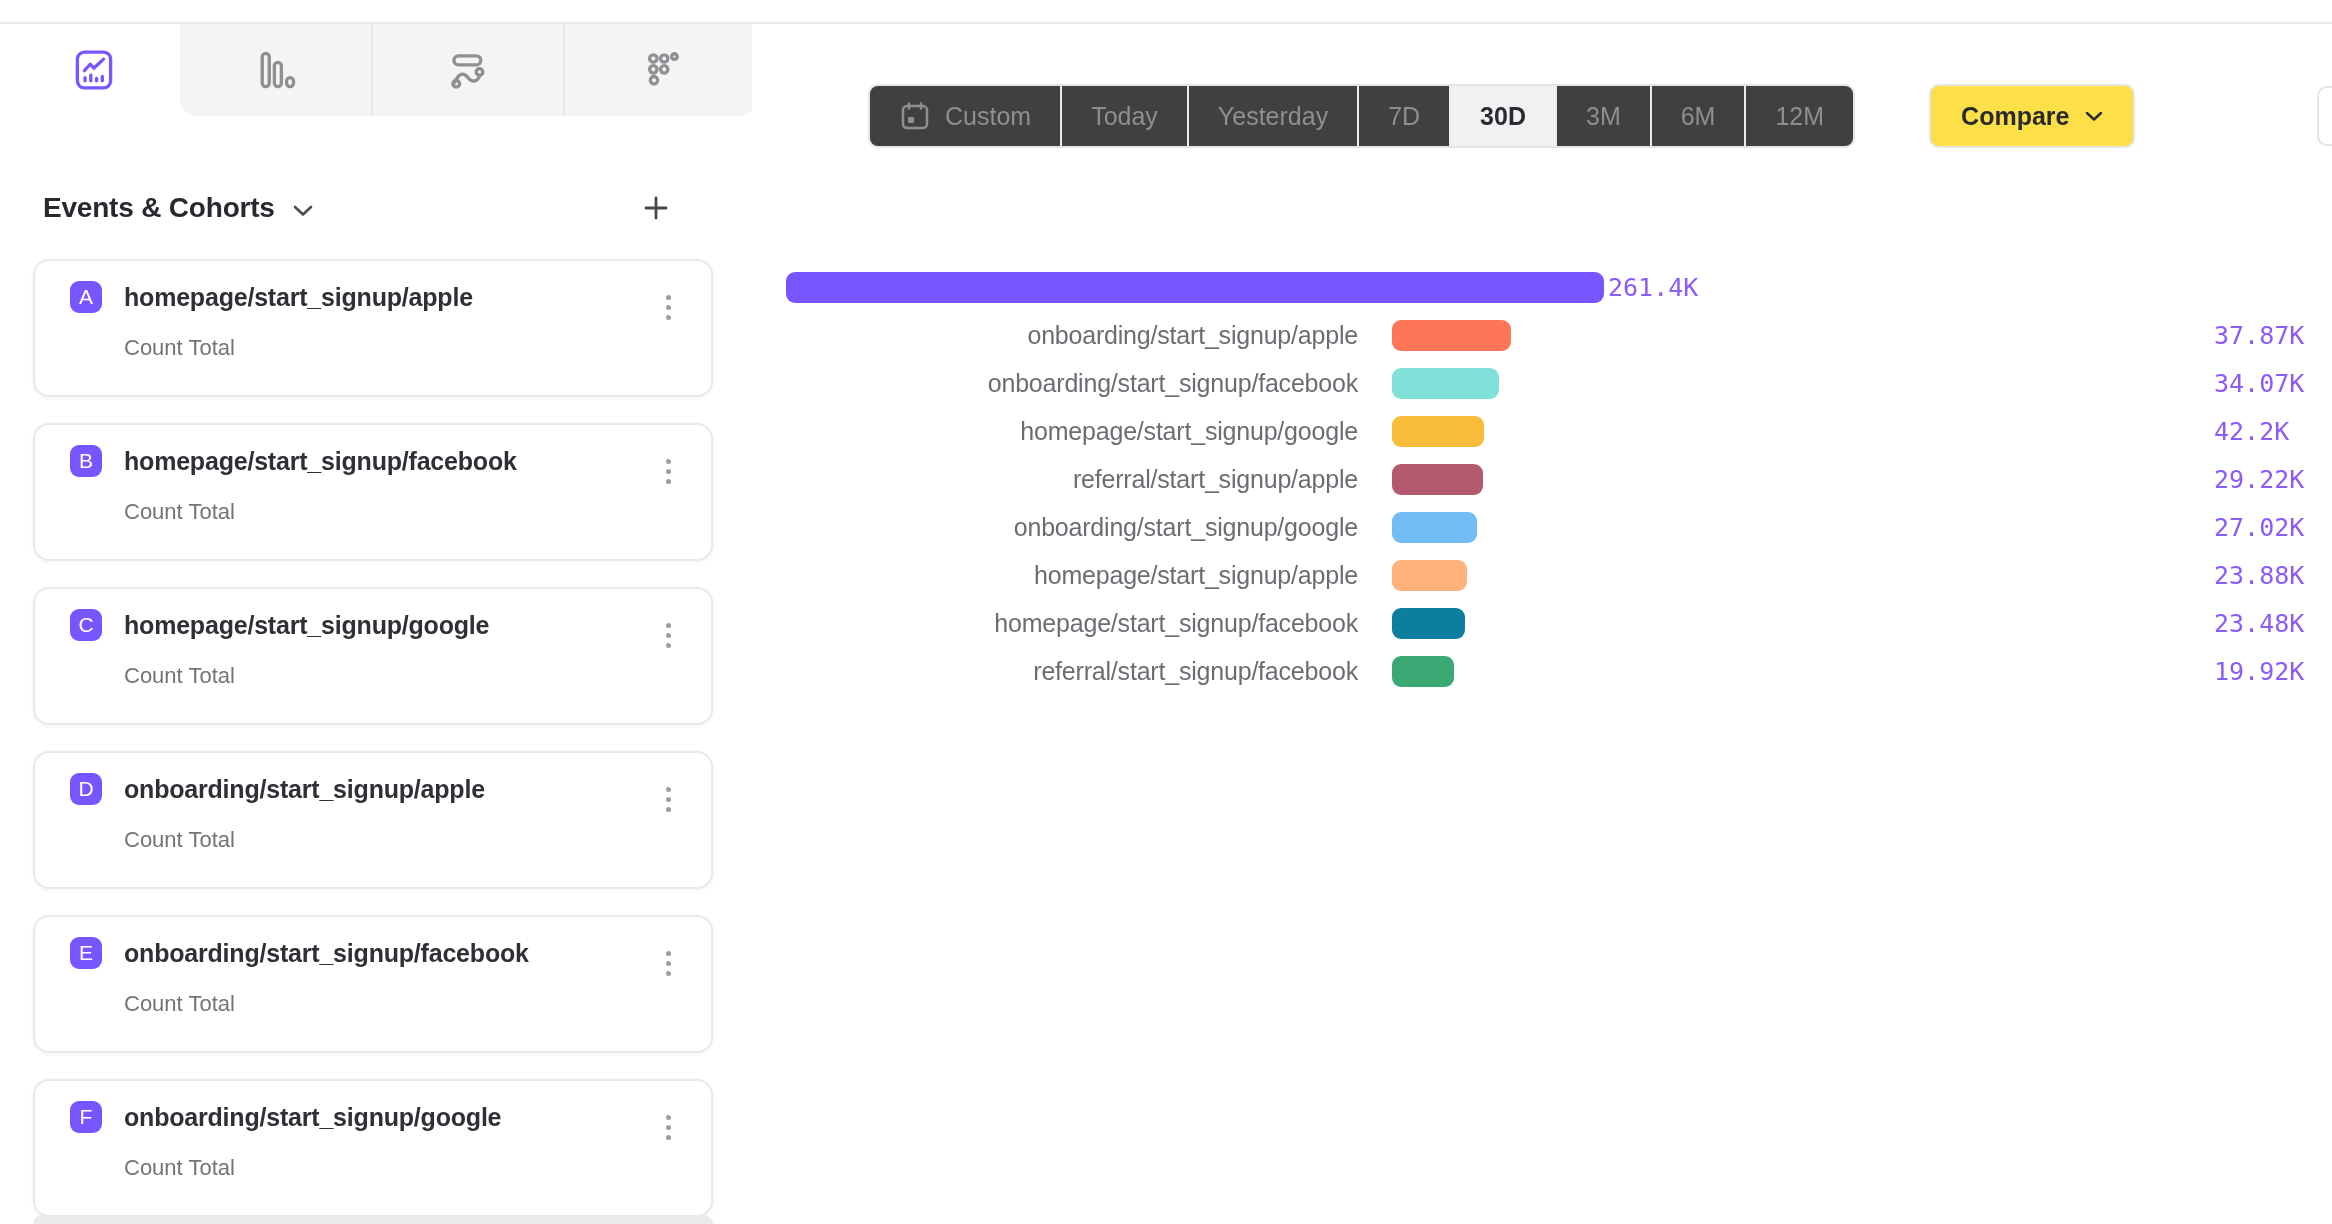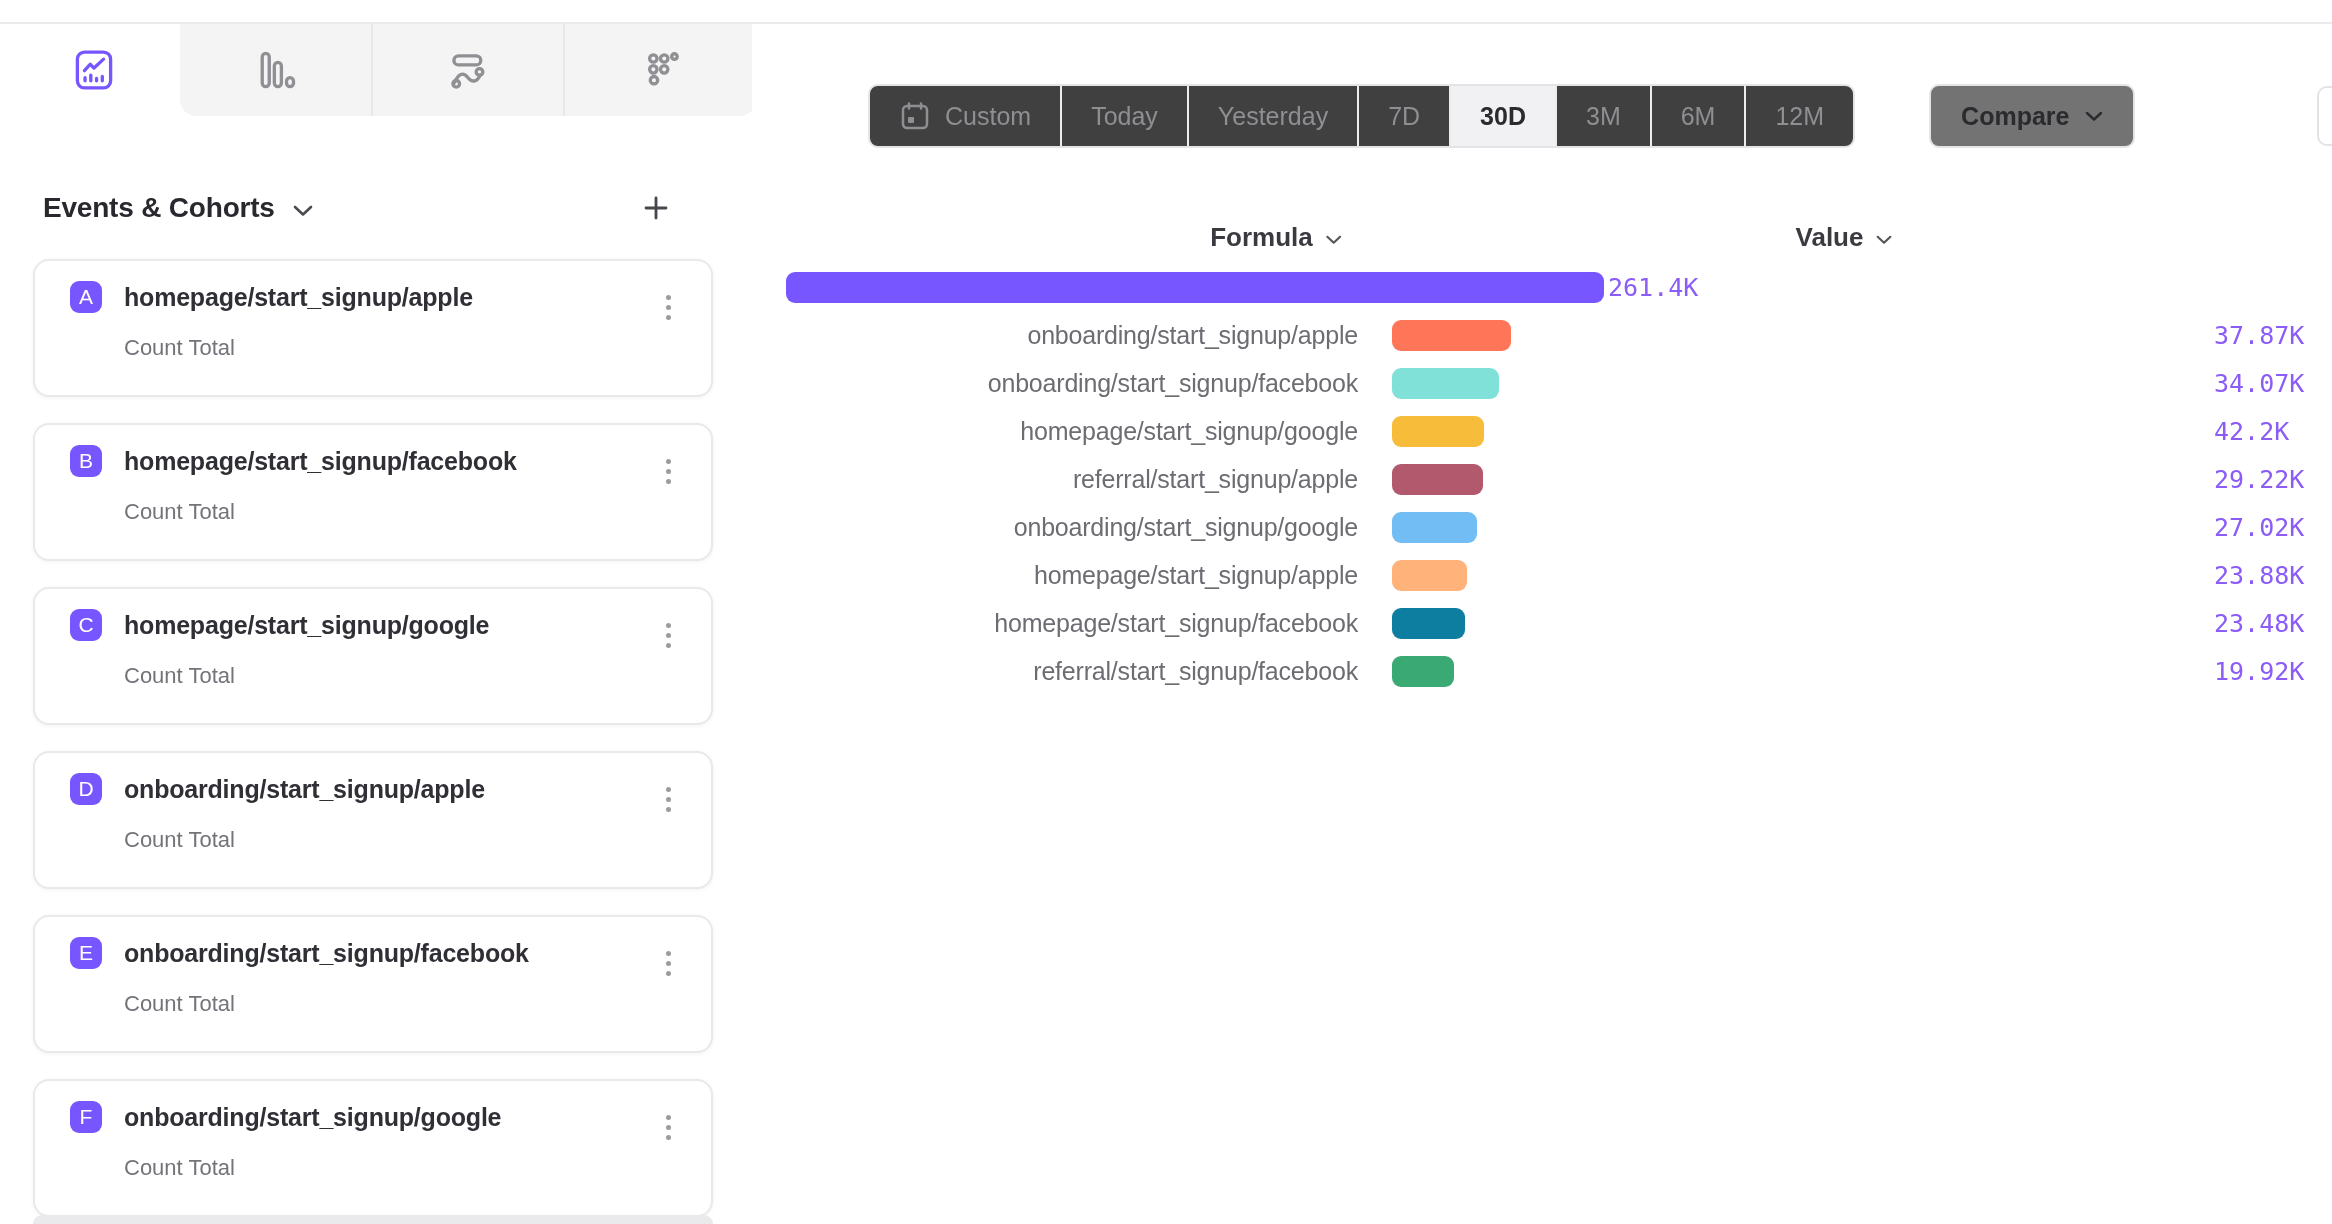--- a/index.html
+++ b/index.html
@@ -50,21 +50,21 @@
 
   .date-row { position:absolute; left:116px; top:60px; display:flex; align-items:stretch; height:64px; }
   .range-picker { display:flex; align-items:stretch; border:2px solid #e4e4e7; border-radius:10px;
                   overflow:hidden; background:#404040; height:64px; }
   .range-seg { display:flex; align-items:center; gap:14px; padding:0 29px; font-size:25px;
                color:#8e8e93; cursor:pointer; white-space:nowrap; }
   .range-seg + .range-seg { border-left:2px solid #ececee; }
   .range-seg.active { background:#f1f1f3; color:#2a2a2f; font-weight:600; }
   .compare-btn { margin-left:74px; display:flex; align-items:center; gap:16px; padding:0 30px;
                  border:2px solid #e4e4e7; border-radius:10px; font-size:25px; font-weight:600;
-                 color:#2a2a2f; cursor:pointer; background:#737373; }
+                 color:#2a2a2f; cursor:pointer; background:#fde047; }
   .partial-btn { position:absolute; right:0; top:62px; width:15px; height:60px;
                  border:2px solid #e4e4e7; border-right:none; border-radius:10px 0 0 10px; cursor:pointer; }
 
   .col-headers { position:absolute; top:198px; left:0; width:100%; height:40px; }
   .col-header { position:absolute; top:0; transform:translateX(-50%); display:flex; align-items:center; gap:12px;
                 font-size:26px; font-weight:600; color:#3a3a41; cursor:pointer; }
   .col-header .chev { margin-top:4px; }
   .col-header-formula { left:524px; }
   .col-header-value { left:1092px; }
 
@@ -264,34 +264,20 @@
       <div class="compare-btn">
         <span>Compare</span>
         <svg class="chev" width="18" height="11" viewBox="0 0 18 11" fill="none" stroke="#2a2a2f" stroke-width="2.4" stroke-linecap="round" stroke-linejoin="round">
           <polyline points="2,2 9,8.5 16,2"></polyline>
         </svg>
       </div>
     </div>
 
     <div class="partial-btn"></div>
 
-    <div class="col-headers">
-      <div class="col-header col-header-formula">
-        <span>Formula</span>
-        <svg class="chev" width="17" height="10" viewBox="0 0 18 11" fill="none" stroke="#55555b" stroke-width="2.4" stroke-linecap="round" stroke-linejoin="round">
-          <polyline points="2,2 9,8.5 16,2"></polyline>
-        </svg>
-      </div>
-      <div class="col-header col-header-value">
-        <span>Value</span>
-        <svg class="chev" width="17" height="10" viewBox="0 0 18 11" fill="none" stroke="#55555b" stroke-width="2.4" stroke-linecap="round" stroke-linejoin="round">
-          <polyline points="2,2 9,8.5 16,2"></polyline>
-        </svg>
-      </div>
-    </div>
 
     <div class="chart">
   <div class="chart-row">
     <div class="bar-track">
       <div class="bar" style="width: 100%; background: rgb(120, 86, 255);"></div>
     </div>
     <div class="chart-value">261.4K</div>
   </div>
 
   <div class="chart-row">

